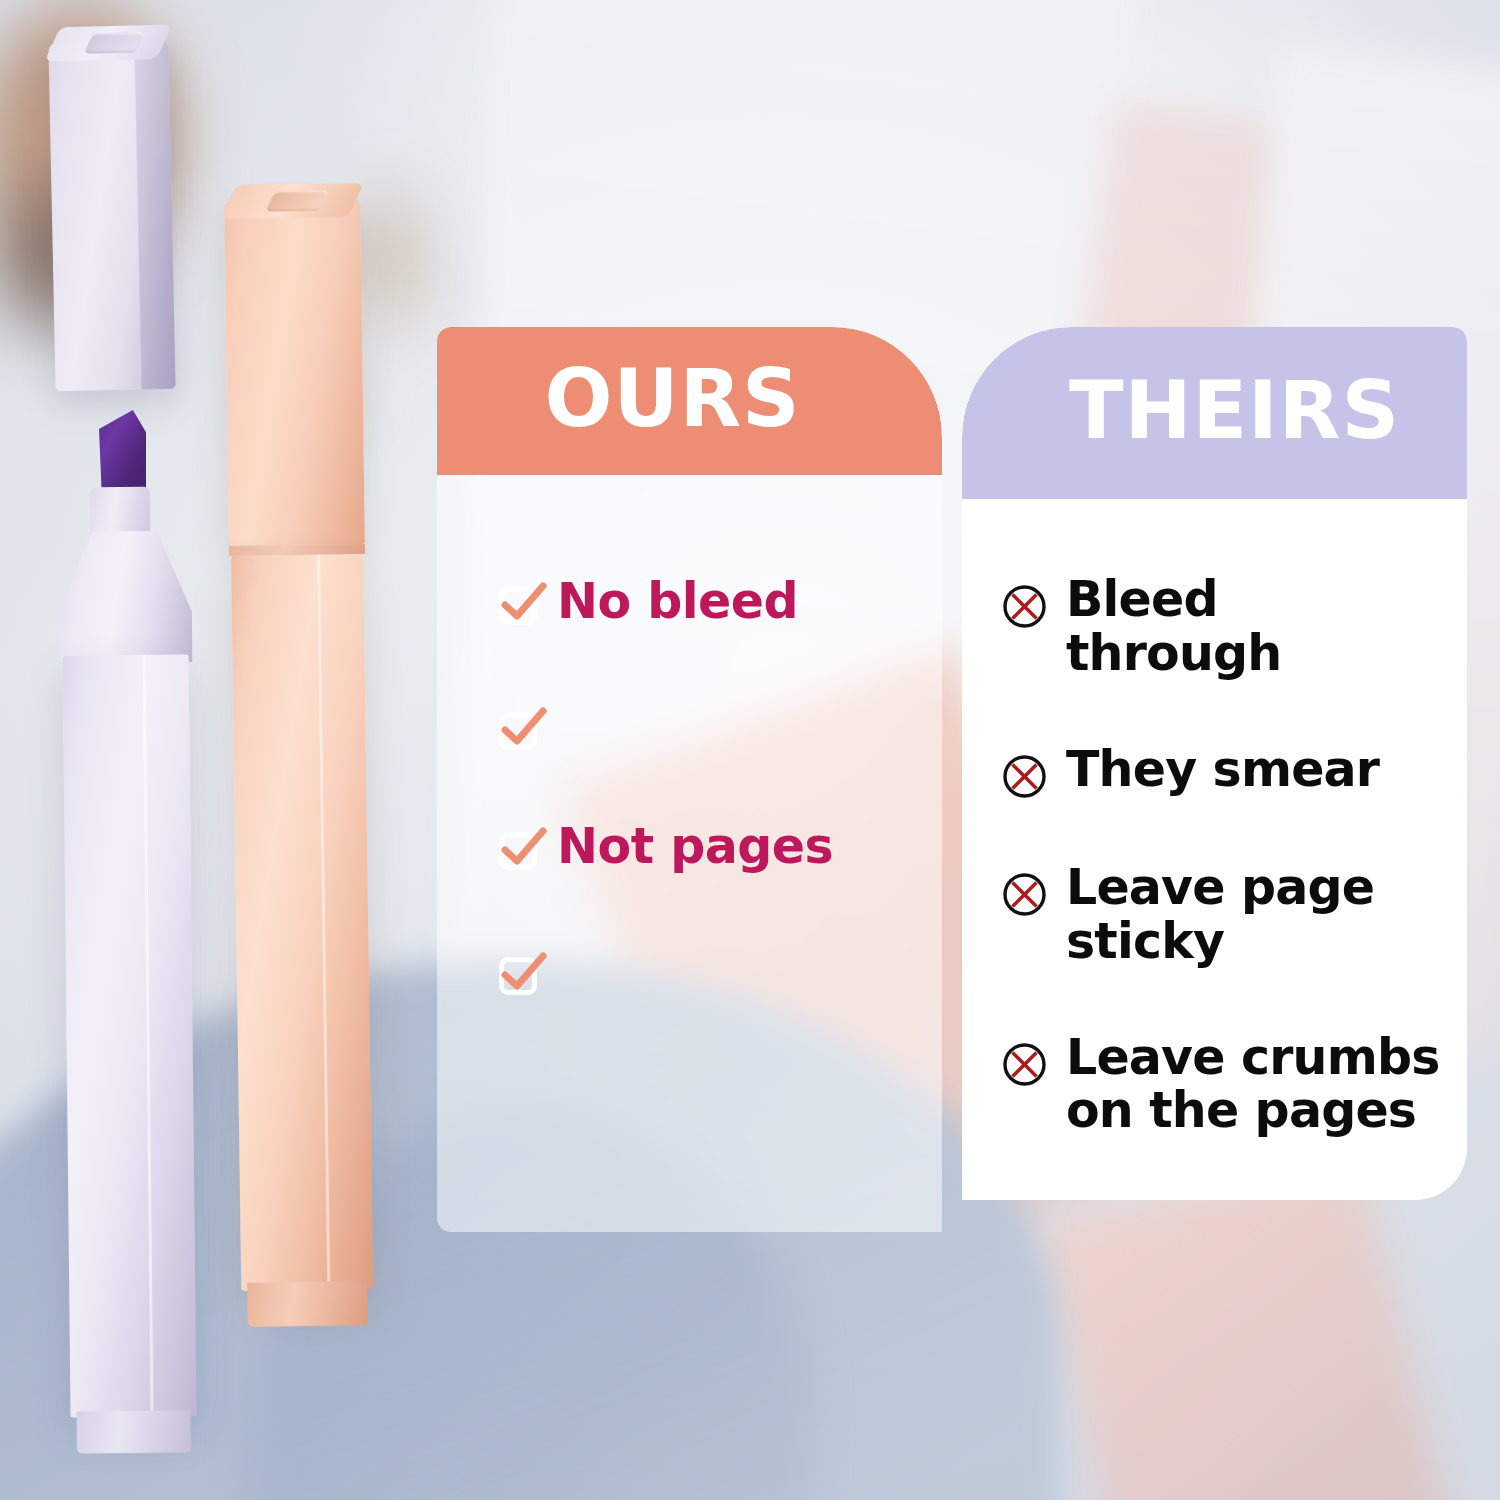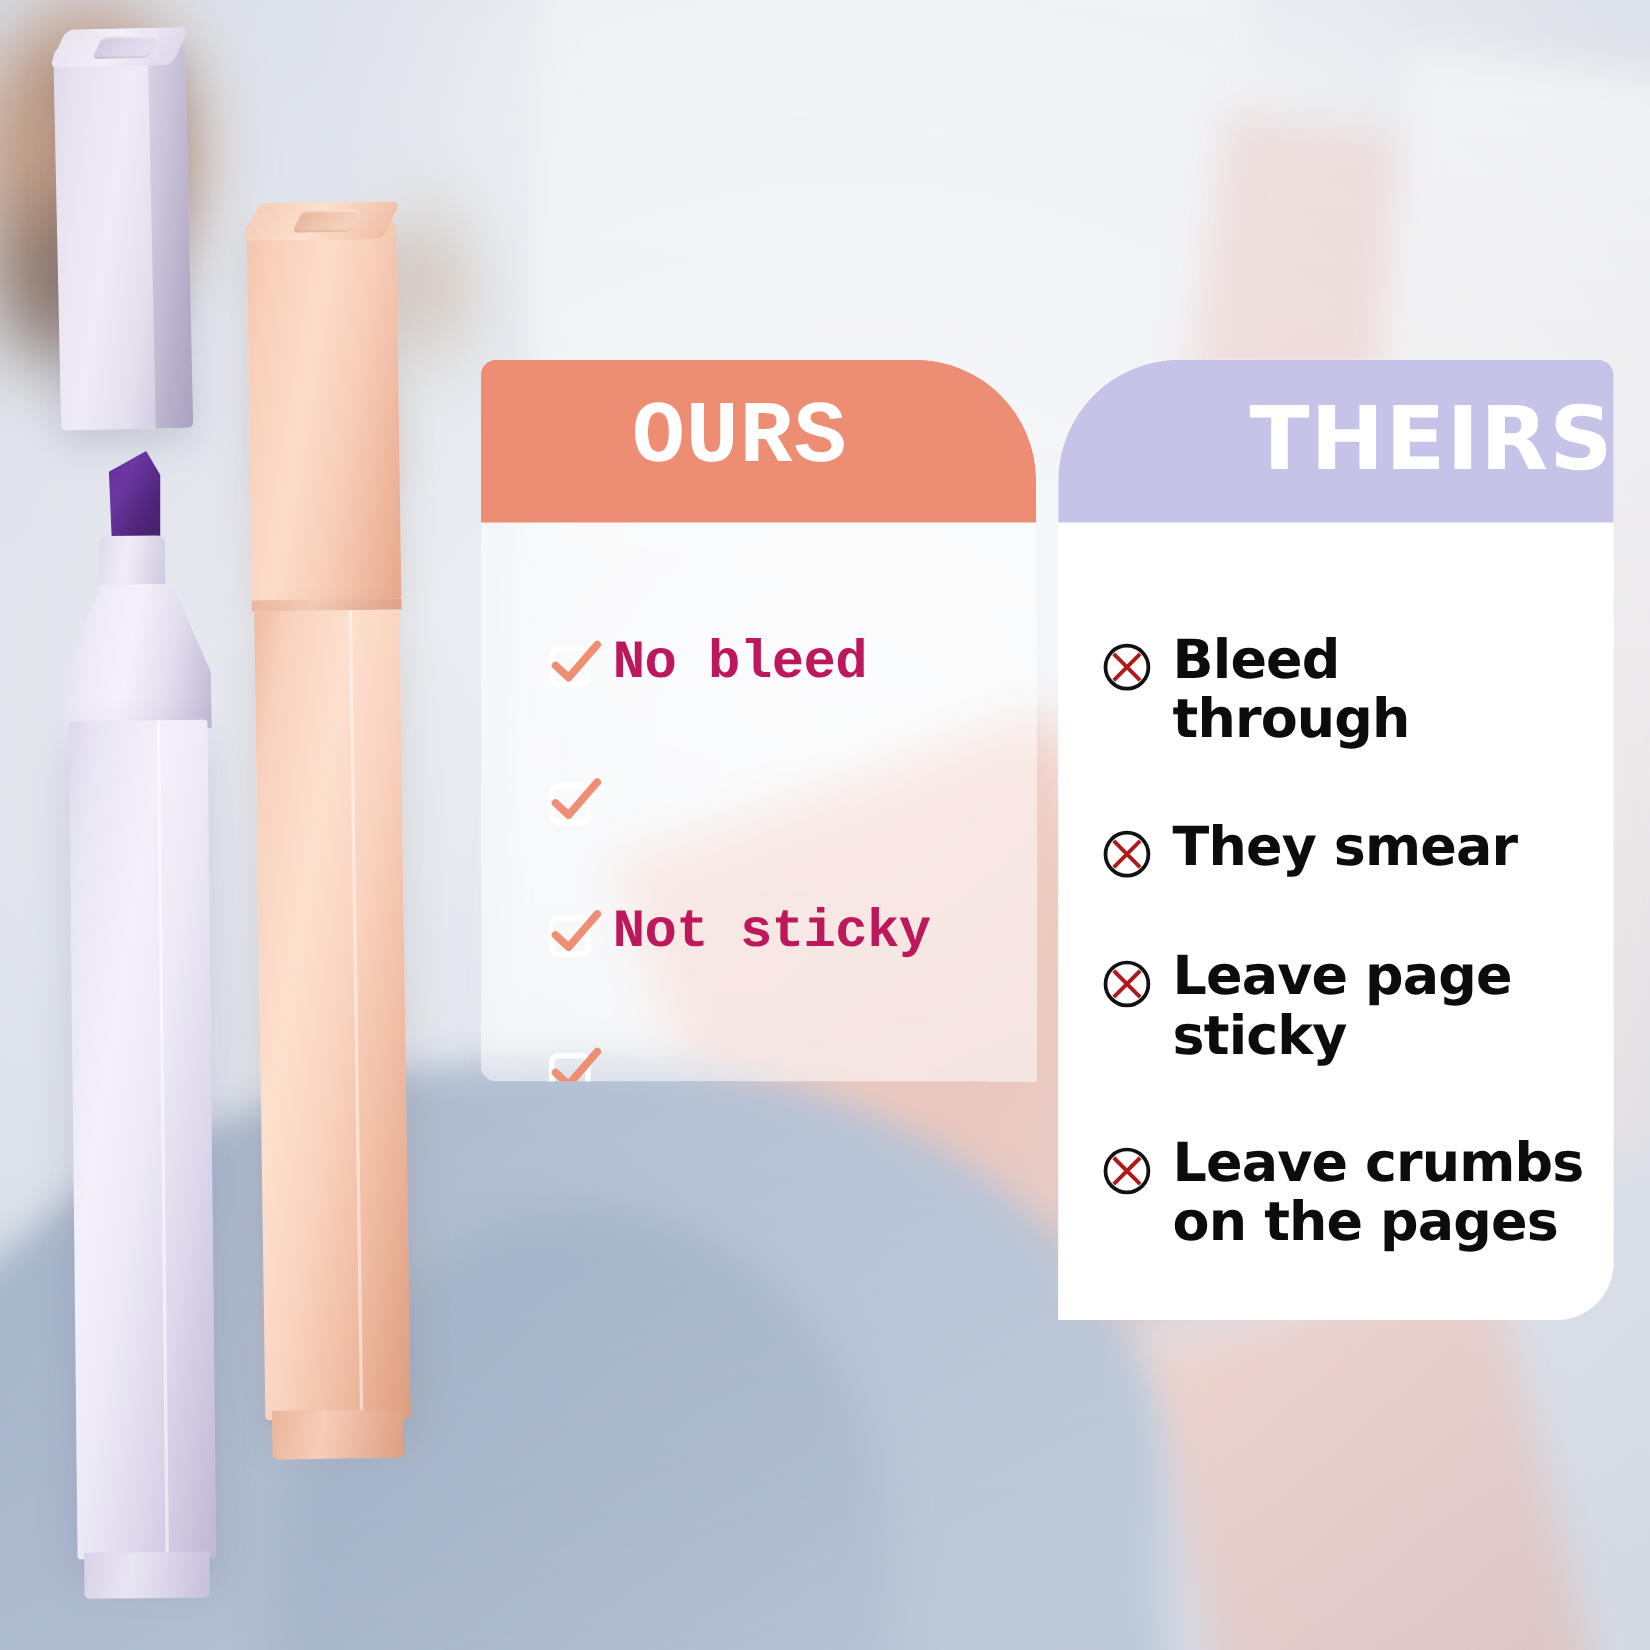--- a/index.html
+++ b/index.html
@@ -282,26 +282,25 @@
     border-radius: 0 0 5px 5px;
     background: linear-gradient(100deg, #eab69b, #f6cdb9 38%, #dd9e82);
   }
 
   
   .card { position: absolute; }
 
   
   .card-ours {
     left: 437px; top: 327px;
-    width: 505px; height: 656px;
+    width: 505px; height: 905px;
     border-radius: 14px 110px 0 14px;
     background: rgba(255,255,255,0.52);
     backdrop-filter: blur(2px);
     overflow: hidden;
-    font-family: Liberation Mono, monospace;
   }
   .ours-header {
     position: absolute;
     left: 0; top: 0;
     width: 505px; height: 148px;
     border-radius: 14px 110px 0 0;
     background: #ed8d73;
     display: flex;
     align-items: center;
     justify-content: center;
@@ -360,26 +359,26 @@
   .card-theirs {
     left: 962px; top: 327px;
     width: 505px; height: 873px;
     border-radius: 110px 14px 52px 0;
     background: #ffffff;
     overflow: hidden;
   }
   .theirs-header {
     position: absolute;
     left: 0; top: 0;
-    width: 505px; height: 148px;
+    width: 505px; height: 172px;
     border-radius: 110px 14px 0 0;
     background: #c6c3e8;
     display: flex;
     align-items: center;
-    justify-content: flex-end;
+    justify-content: center;
   }
   .theirs-title {
     color: #ffffff;
     font-size: 80px;
     font-weight: 700;
     letter-spacing: 1px;
     line-height: 1;
     margin-left: 40px;
     padding-bottom: 4px;
   }
@@ -484,21 +483,21 @@
         </span>
       </div>
 
       <div class="ours-item">
         <span class="chk">
           <span class="chk-box"></span>
           <svg class="chk-tick" viewBox="0 0 46 46">
             <path d="M4 24 L16 35 L42 5" fill="none" stroke="#ee8e72" stroke-width="7" stroke-linecap="round" stroke-linejoin="round"></path>
           </svg>
         </span>
-        <span class="ours-label">Not sticky</span>
+        <span class="ours-label">Not pages</span>
       </div>
 
       <div class="ours-item">
         <span class="chk">
           <span class="chk-box"></span>
           <svg class="chk-tick" viewBox="0 0 46 46">
             <path d="M4 24 L16 35 L42 5" fill="none" stroke="#ee8e72" stroke-width="7" stroke-linecap="round" stroke-linejoin="round"></path>
           </svg>
         </span>
       </div>

